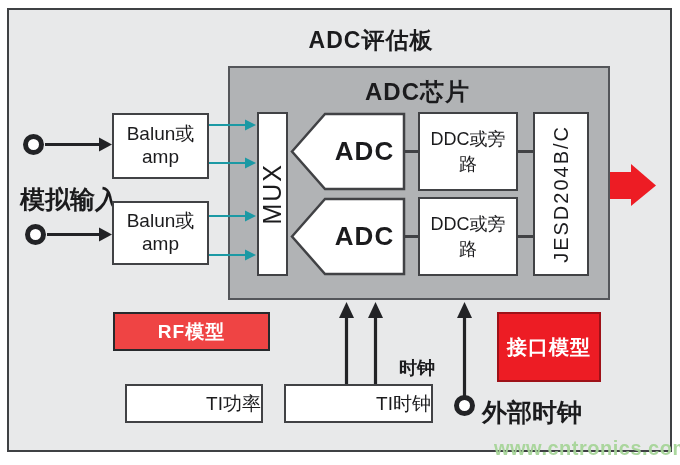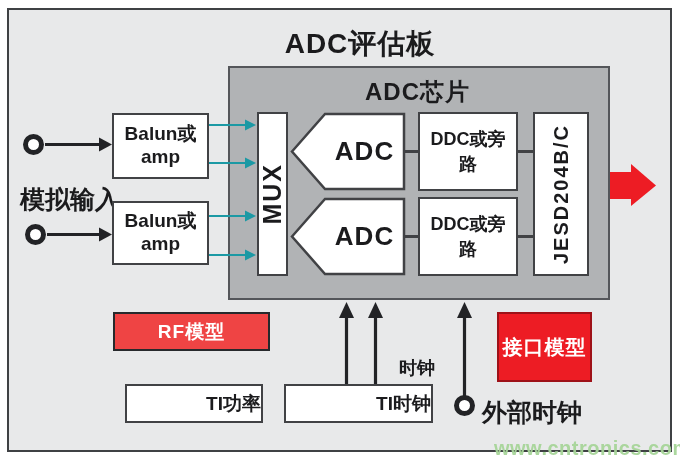--- a/index.html
+++ b/index.html
@@ -8,35 +8,35 @@
     background:#ffffff;
     font-family:"Liberation Sans","DejaVu Sans",sans-serif;
     color:#1b1b1d;
   }
   .abs{position:absolute;box-sizing:border-box;}
   .board{
     left:7px;top:8px;width:665px;height:444px;
     background:#e8e9ea;border:2px solid #3f4144;
   }
   .title{
-    left:250px;top:25px;width:220px;height:28px;
-    font-size:28px;font-weight:bold;text-align:center;letter-spacing:1px;
+    left:261px;top:25px;width:220px;height:28px;
+    font-size:23px;font-weight:bold;text-align:center;letter-spacing:1px;
   }
   .chip{
     left:228px;top:66px;width:382px;height:234px;
     background:#b1b3b5;border:2px solid #54565a;
   }
   .chip-label{
     left:330px;top:76px;width:175px;height:22px;
     font-size:24px;font-weight:bold;text-align:center;letter-spacing:1px;
   }
   .wbox{
     background:#ffffff;border:2px solid #414245;
     display:flex;align-items:center;justify-content:center;
-    text-align:center;font-weight:bold;
+    text-align:center;font-weight:normal;
   }
   .mux{left:257px;top:112px;width:31px;height:164px;font-size:25px;}
   .vtext{writing-mode:vertical-rl;transform:rotate(180deg);letter-spacing:2px;white-space:nowrap;}
   .jesd{left:533px;top:112px;width:56px;height:164px;font-size:20px;}
   .penta{width:116px;height:79px;text-align:center;}
   .penta-label{
     position:absolute;left:35px;top:0;width:79px;height:100%;
     display:flex;align-items:center;justify-content:center;
     font-size:26px;font-weight:bold;letter-spacing:1px;
   }
@@ -49,21 +49,21 @@
     border:5px solid #222326;background:#ffffff;
   }
   .cn-label{font-weight:bold;font-size:25px;white-space:nowrap;}
   .rf{
     left:113px;top:312px;width:157px;height:39px;
     background:#ef4444;border:2px solid #27292c;
     display:flex;align-items:center;justify-content:center;
     color:#ffffff;font-size:19px;font-weight:bold;letter-spacing:1px;
   }
   .iface{
-    left:497px;top:312px;width:95px;height:70px;
+    left:497px;top:312px;width:104px;height:70px;
     background:#ed1c24;border:2px solid #9e1118;
     display:flex;align-items:center;justify-content:center;
     color:#ffffff;font-size:20px;font-weight:bold;letter-spacing:1px;
   }
   .tibox{height:39px;font-size:19px;justify-content:flex-end;}
   .watermark{
     left:494px;top:437px;width:185px;height:24px;
     color:#a7d599;font-size:20px;letter-spacing:0.5px;z-index:5;
     font-weight:bold;opacity:0.95;white-space:nowrap;
   }

